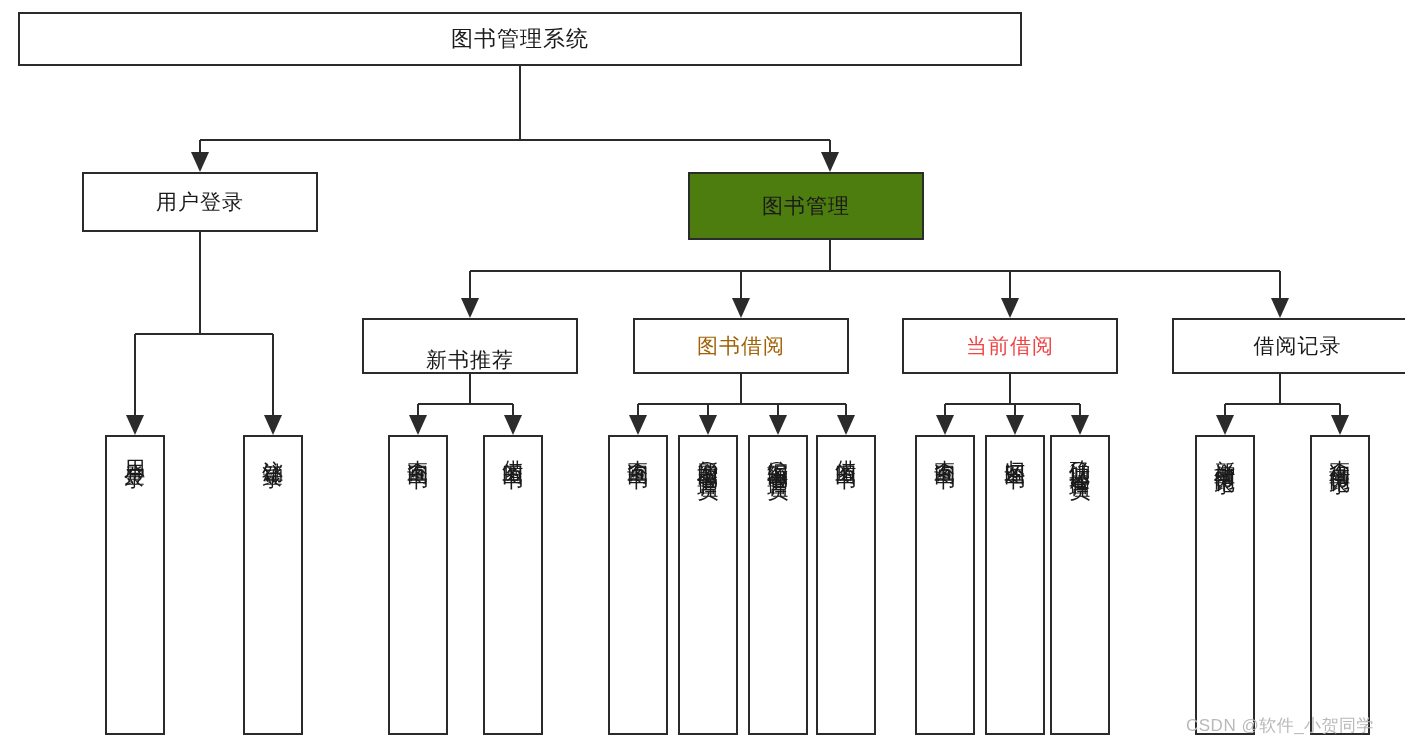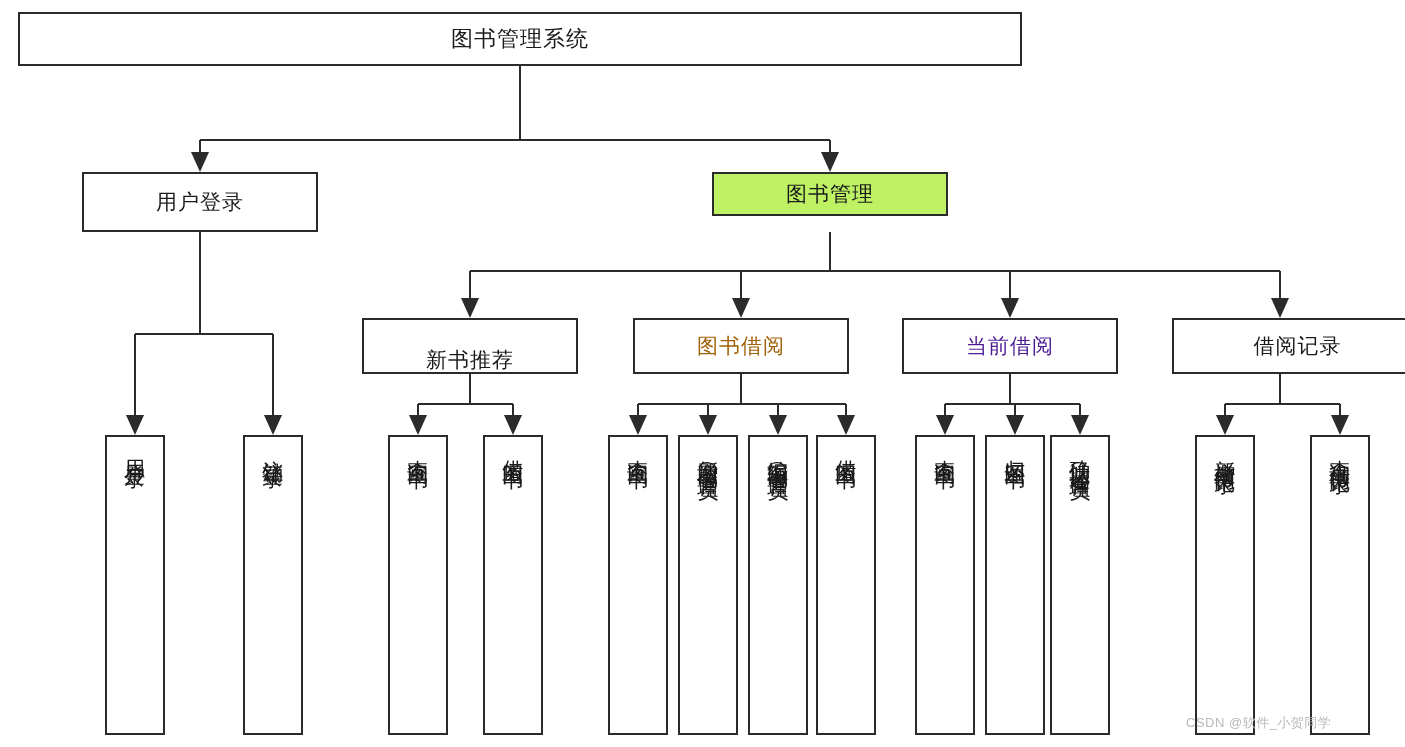--- a/index.html
+++ b/index.html
@@ -60,21 +60,21 @@
     white-space: nowrap;
   }
   .node.root .label {
     font-size: 22px;
     text-align: right;
   }
   .watermark {
     position: absolute;
     left: 1186px;
     top: 714px;
-    font-size: 13px;
+    font-size: 17px;
     color: #b9b9b9;
     letter-spacing: 0.5px;
     white-space: nowrap;
     user-select: none;
   }
 </style>
 </head>
 <body>
 
 <div id="diagram-root">
@@ -132,31 +132,31 @@
       <line x1="1340" y1="404" x2="1340" y2="417" stroke="#2b2b2b" stroke-width="2.5" shape-rendering="crispEdges"></line>
       <polygon points="1331,415 1349,415 1340,435" fill="#2b2b2b"></polygon>
     </svg>
   <div id="node-layer">
       <div class="node horizontal root" style="left: 18px; top: 12px; width: 1004px; height: 54px; border-color: rgb(43, 43, 43); background: rgb(255, 255, 255);">
         <span class="label" style="color: rgb(26, 26, 26);">图书管理系统</span>
       </div>
       <div class="node horizontal" style="left: 82px; top: 172px; width: 236px; height: 60px; border-color: rgb(43, 43, 43); background: rgb(255, 255, 255);">
         <span class="label" style="color: rgb(26, 26, 26);">用户登录</span>
       </div>
-      <div class="node horizontal" style="left: 712px; top: 172px; width: 236px; height: 44px; border-color: rgb(43, 43, 43); background: #bef264;">
+      <div class="node horizontal" style="left: 688px; top: 172px; width: 236px; height: 68px; border-color: rgb(43, 43, 43); background: #4d7c0f;">
         <span class="label" style="color: rgb(26, 26, 26);">图书管理</span>
       </div>
       <div class="node horizontal" style="left: 362px; top: 318px; width: 216px; height: 56px; border-color: rgb(43, 43, 43); background: rgb(255, 255, 255); align-items: flex-end;">
         <span class="label" style="color: rgb(26, 26, 26);">新书推荐</span>
       </div>
       <div class="node horizontal" style="left: 633px; top: 318px; width: 216px; height: 56px; border-color: rgb(43, 43, 43); background: rgb(255, 255, 255);">
         <span class="label" style="color: #a16207;">图书借阅</span>
       </div>
       <div class="node horizontal" style="left: 902px; top: 318px; width: 216px; height: 56px; border-color: rgb(43, 43, 43); background: rgb(255, 255, 255);">
-        <span class="label" style="color: #4c1d95;">当前借阅</span>
+        <span class="label" style="color: #ef4444;">当前借阅</span>
       </div>
       <div class="node horizontal" style="left: 1172px; top: 318px; width: 251px; height: 56px; border-color: rgb(43, 43, 43); background: rgb(255, 255, 255);">
         <span class="label" style="color: rgb(26, 26, 26);">借阅记录</span>
       </div>
       <div class="node vertical" style="left: 105px; top: 435px; width: 60px; height: 300px; border-color: rgb(43, 43, 43); background: rgb(255, 255, 255);">
         <span class="label" style="color: rgb(26, 26, 26);">用户登录</span>
       </div>
       <div class="node vertical" style="left: 243px; top: 435px; width: 60px; height: 300px; border-color: rgb(43, 43, 43); background: rgb(255, 255, 255);">
         <span class="label" style="color: rgb(26, 26, 26);">注销登录</span>
       </div>

